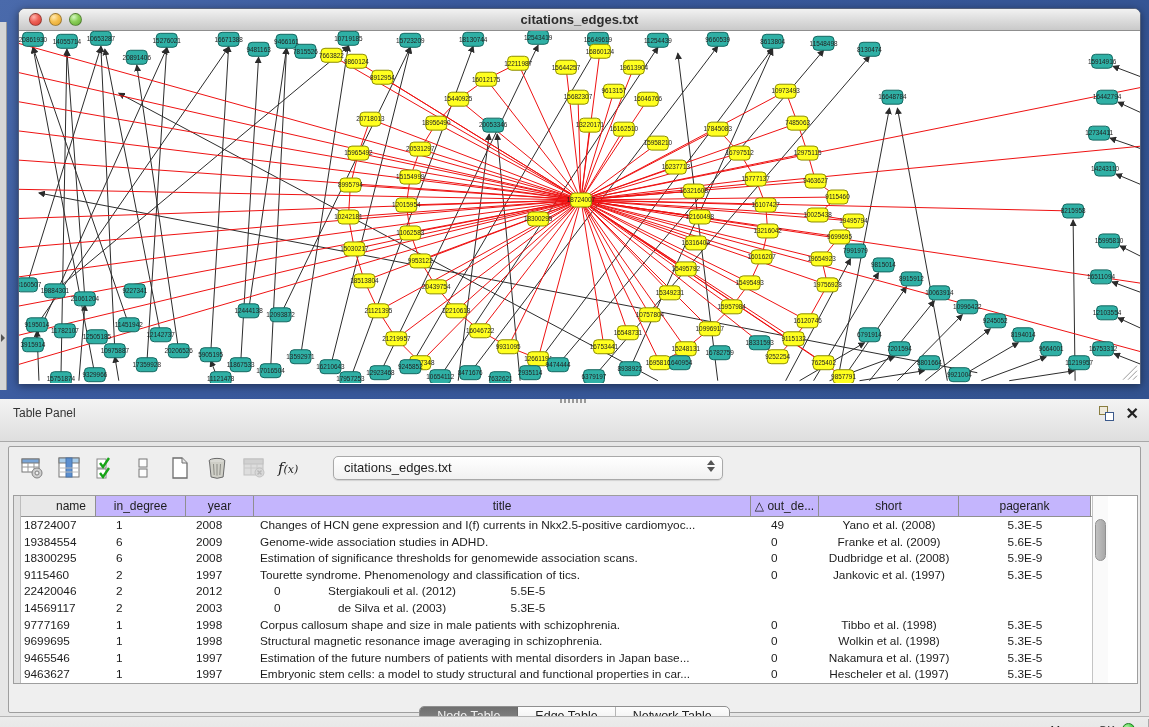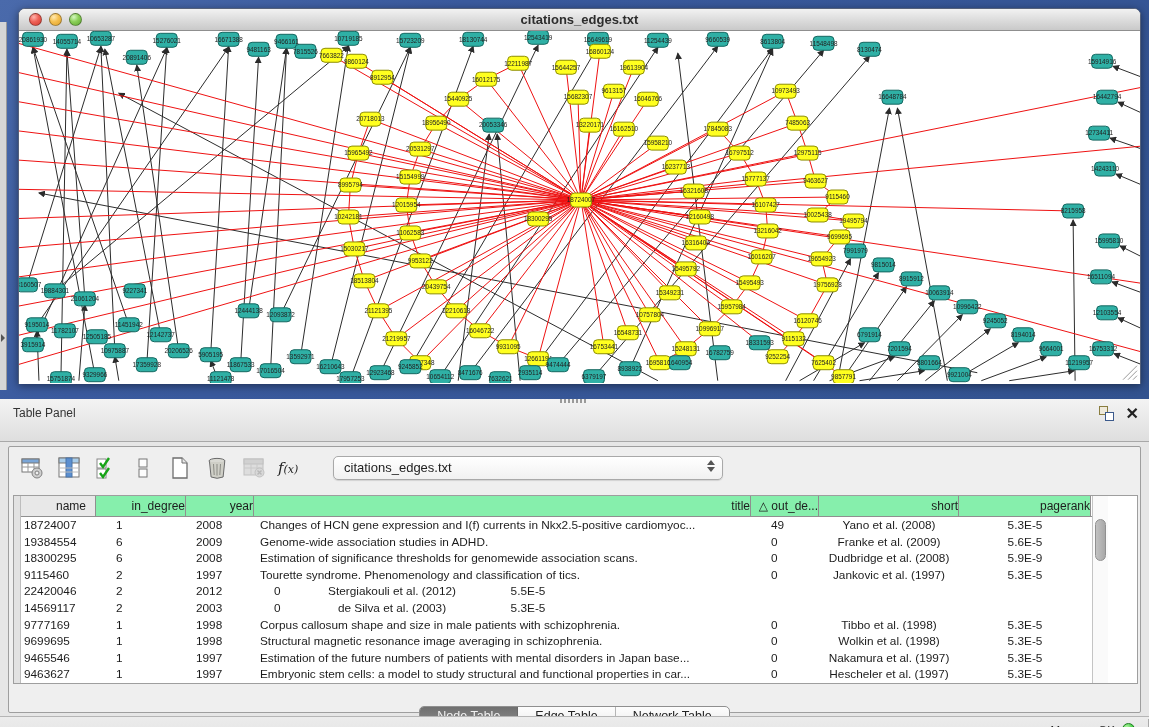--- a/index.html
+++ b/index.html
@@ -55,22 +55,22 @@
   .combo .combo-text { font-size:13px; color:#222; line-height:22px; padding-left:10px; }
   .combo .arrows { position:absolute; right:7px; top:3px; display:flex; flex-direction:column; gap:2px; }
   .combo .arrows .up { width:0;height:0;border-left:4px solid transparent;border-right:4px solid transparent;border-bottom:5px solid #555; }
   .combo .arrows .dn { width:0;height:0;border-left:4px solid transparent;border-right:4px solid transparent;border-top:5px solid #555; }
 
   .table-wrap { position:absolute; left:4px; top:48px; width:1125px; height:189px;
     border:1px solid #9e9e9e; background:#fff; display:flex; }
   .row-gutter { width:7px; background:#e2e2e2; border-right:1px solid #bdbdbd; }
   .grid { width:1071px; }
   .grid-header { display:flex; height:21px; border-bottom:1px solid #8f8f8f; }
-  .hcell { background:#86efac; border-right:1px solid #8f8f8f; font-size:12px; color:#1d1d1d;
-    text-align:right; line-height:20px; overflow:hidden; white-space:nowrap; }
+  .hcell { background:#c4b5fd; border-right:1px solid #8f8f8f; font-size:12px; color:#1d1d1d;
+    text-align:center; line-height:20px; overflow:hidden; white-space:nowrap; }
   .hcell.gray { background:#e8e8e8; text-align:right; padding-right:9px; }
   .grid-body .brow { display:flex; height:16.6px; background:#fff; }
   .bcell { font-size:11.8px; color:#1c1c1c; line-height:16.6px; overflow:hidden; white-space:nowrap; }
   .w0{width:75px;} .w1{width:90px;} .w2{width:68px;} .w3{width:497px;} .w4{width:68px;} .w5{width:140px;} .w6{width:132px;}
   .bcell.w0{padding-left:3px;} .bcell.w1{padding-left:20px;} .bcell.w2{padding-left:10px;}
   .bcell.w3{padding-left:6px;} .bcell.w4{padding-left:20px;}
   .bcell.w5{text-align:center;} .bcell.w6{text-align:center;}
   .vscroll { width:16px; background:#fafafa; border-left:1px solid #c4c4c4; position:relative; }
   .vthumb { position:absolute; left:2px; top:23px; width:11px; height:42px; border-radius:6px;
     background:linear-gradient(90deg,#c2c2c2,#a8a8a8); border:1px solid #909090; }

